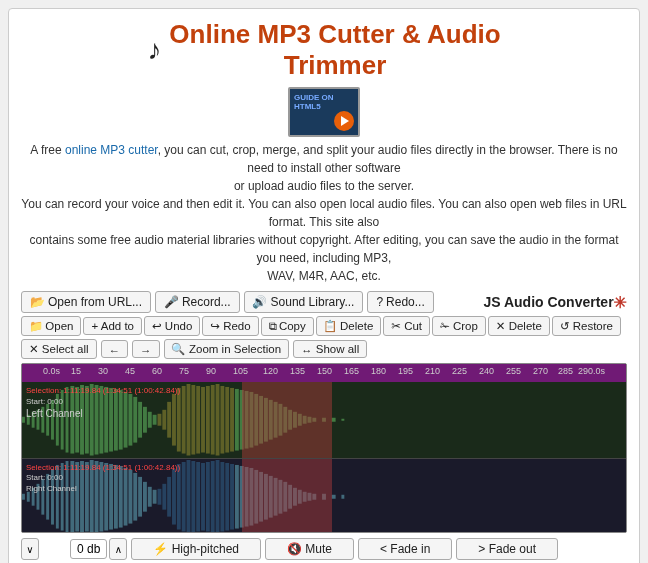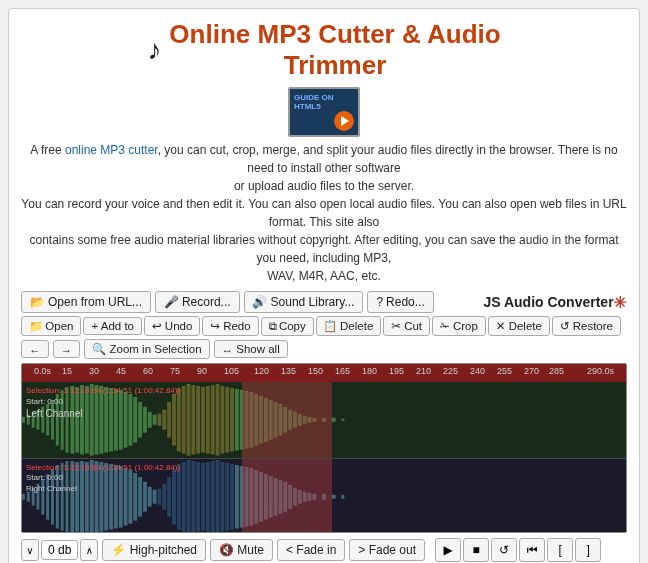--- a/index.html
+++ b/index.html
@@ -168,24 +168,24 @@
       border: 1px solid #888;
       border-radius: 2px;
       width: 100%;
       height: 170px;
       position: relative;
       overflow: hidden;
       margin: 4px 0;
     }
     .waveform-timeline {
       height: 18px;
-      background: #7f1d1d;
-      display: flex;
-      align-items: center;
-      padding: 0 12px;
+      background: #701a75;
+      display: flex;
+      align-items: center;
+      padding: 0 21px;
       position: relative;
     }
     .timeline-labels {
       width: 100%;
       position: relative;
       height: 18px;
     }
     .timeline-label {
       position: absolute;
       color: #ccc;
@@ -237,21 +237,21 @@
       display: flex;
       align-items: center;
       gap: 4px;
       margin: 5px 0 4px 0;
       flex-wrap: wrap;
     }
     .ctrl-btn {
       background: #f5f5f5;
       border: 1px solid #aaa;
       border-radius: 3px;
-      padding: 3px 8px;
+      padding: 3px 21px;
       font-size: 12px;
       cursor: pointer;
       display: flex;
       align-items: center;
       gap: 2px;
       color: #222;
       white-space: nowrap;
     }
     .db-section {
       display: flex;
@@ -271,20 +271,21 @@
       font-size: 10px;
     }
     .db-value {
       background: #fff;
       border: 1px solid #aaa;
       border-radius: 3px;
       padding: 2px 6px;
       font-size: 12px;
       min-width: 32px;
       text-align: center;
+      margin-left: 29px;
     }
     .playback-btns {
       display: flex;
       gap: 2px;
       margin-left: 6px;
     }
     .play-btn {
       background: #f5f5f5;
       border: 1px solid #aaa;
       border-radius: 3px;
@@ -382,20 +383,23 @@
     </button>
     <button class="edit-btn">
       <span>✕ Delete</span>
     </button>
     <button class="edit-btn">
       <span>↺ Restore</span>
     </button>
   </div>
 
   <div class="select-row">
+    <button class="select-btn">
+      <span>✕ Select all</span>
+    </button>
     <button class="select-btn">
       <span>←</span>
     </button>
     <button class="select-btn">
       <span>→</span>
     </button>
     <button class="select-btn">
       <span>🔍 Zoom in Selection</span>
     </button>
     <button class="select-btn">

